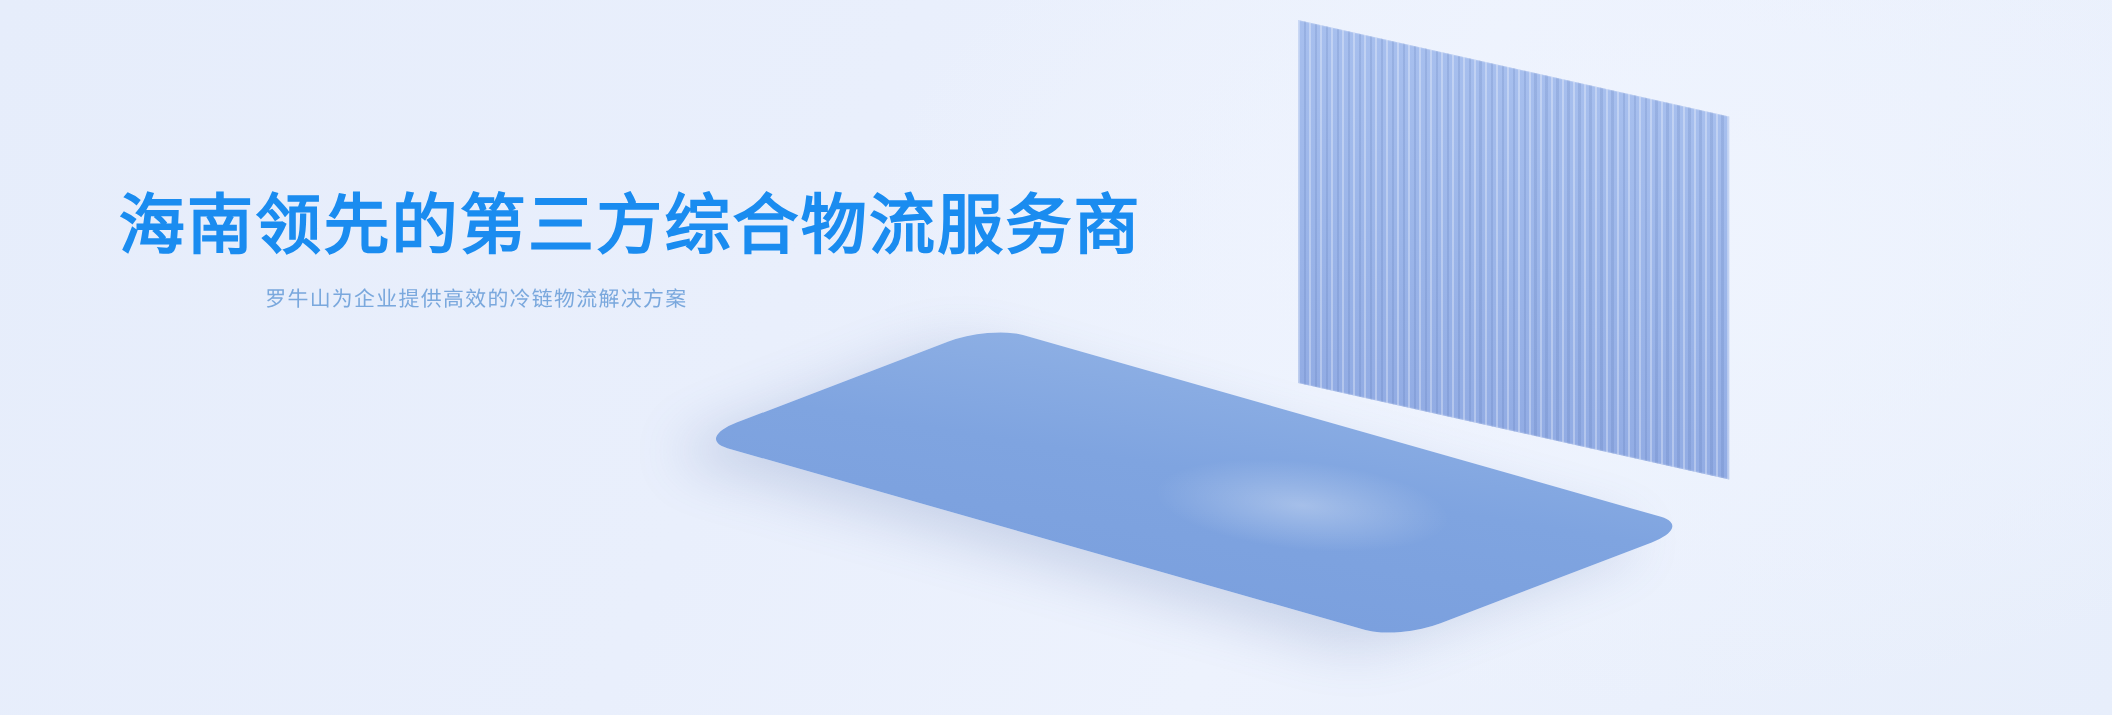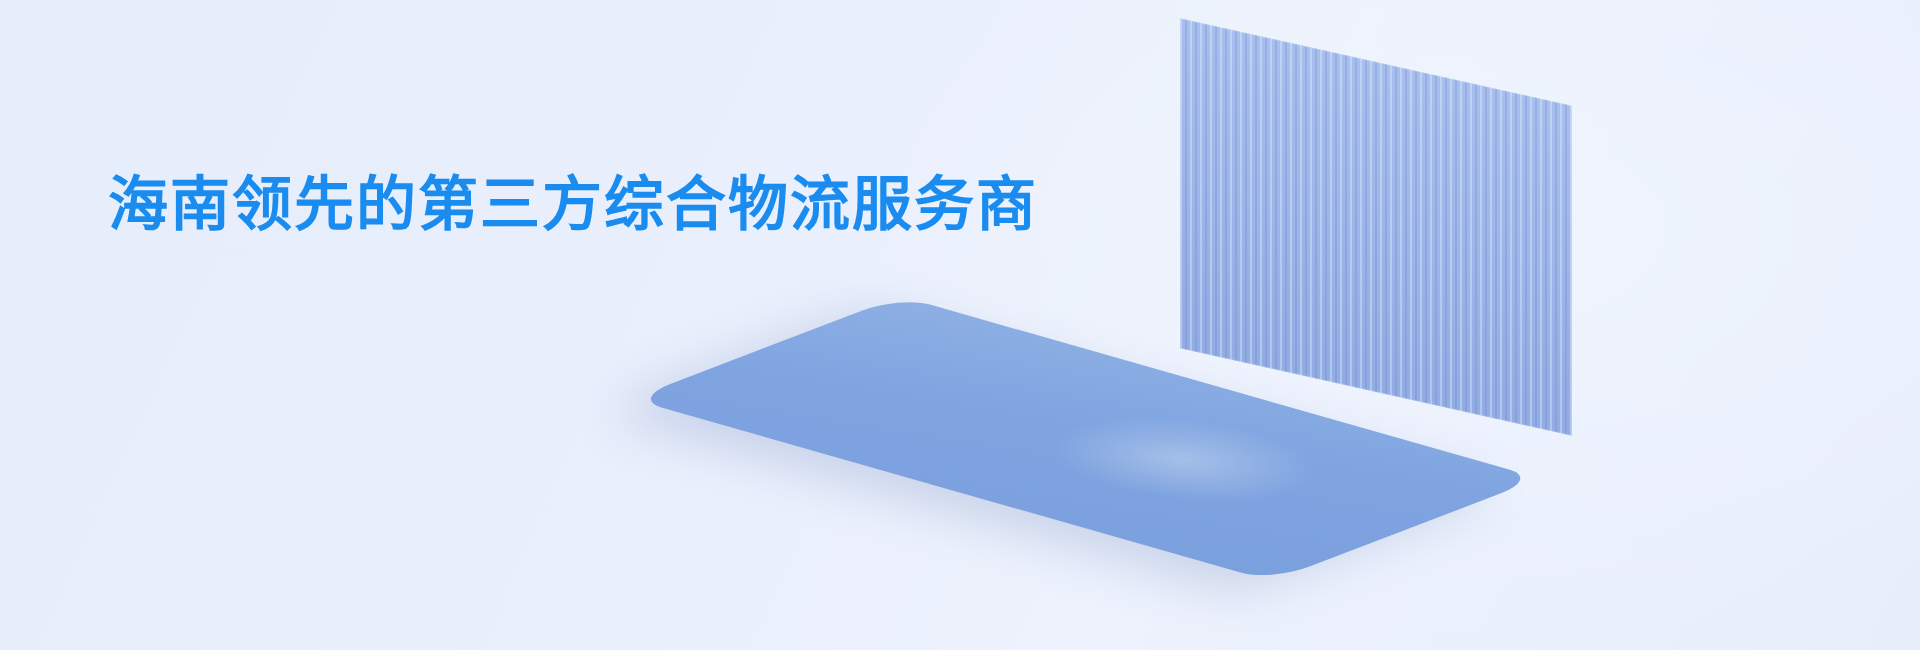--- a/index.html
+++ b/index.html
@@ -295,20 +295,21 @@
     filter:blur(6px);
   }
 </style>
 </head>
 <body>
 
 <div class="banner">
 
   <div class="copy">
     <h1 class="headline">海南领先的第三方综合物流服务商</h1>
+    <p class="subline">罗牛山为企业提供高效的冷链物流解决方案</p>
   </div>
 
   <div class="scene">
 
     <div class="slab-edge"></div>
     <div class="slab"></div>
     <div class="slab-gloss"></div>
     <div class="shadow-soft"></div>
 
     <div class="wh">

